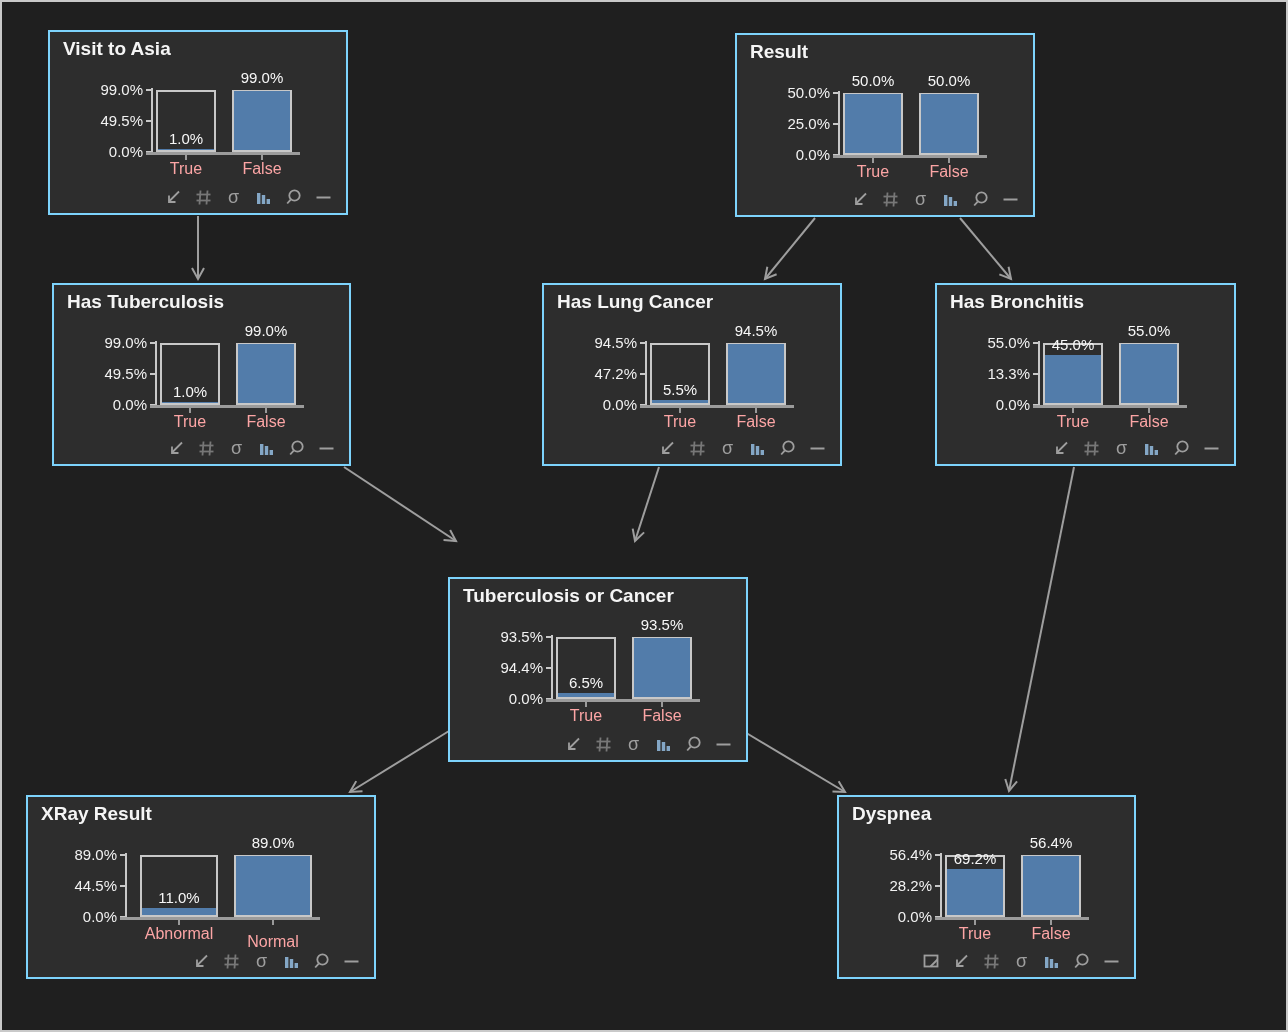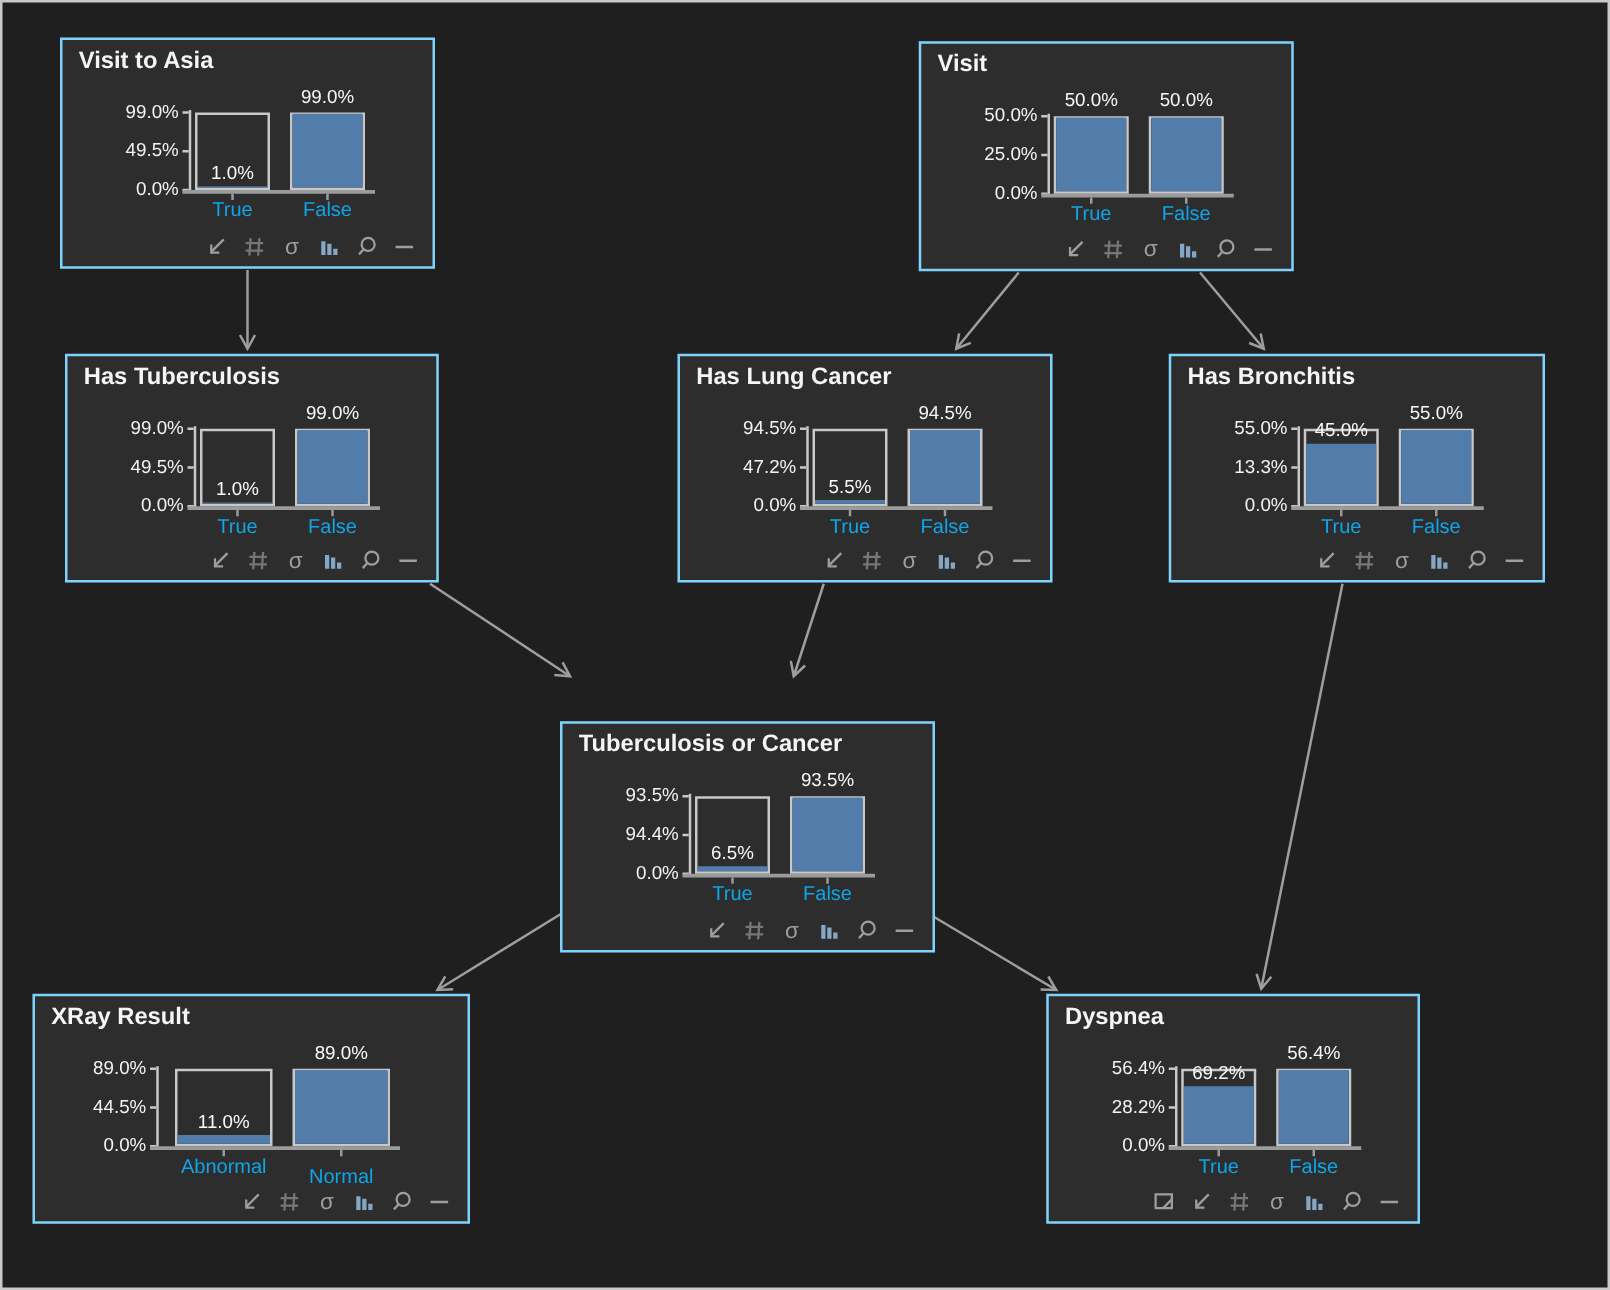--- a/index.html
+++ b/index.html
@@ -8,21 +8,21 @@
   #edges{position:absolute;left:0;top:0;z-index:1;}
   .node{position:absolute;background:#2d2d2d;border:2px solid #7dd3fc;box-sizing:border-box;z-index:2;}
   .node-title{position:absolute;left:13px;top:6px;font-size:19px;font-weight:700;color:#f5f5f5;white-space:nowrap;}
   .ytick{position:absolute;text-align:right;font-size:15px;color:#f2f2f2;height:18px;line-height:18px;}
   .axis-v,.axis-nub,.baseline,.xtick{position:absolute;background:#c8c8c8;}
   .baseline{background:#9b9b9b;}
   .xtick{background:#9a9a9a;}
   .bar-outline{position:absolute;border:2px solid #c8c8c8;box-sizing:border-box;}
   .bar-fill{position:absolute;left:0;right:0;bottom:0;background:#527caa;}
   .value-label{position:absolute;text-align:center;font-size:15px;color:#f7f7f7;height:17px;line-height:17px;white-space:nowrap;}
-  .xlabel{position:absolute;text-align:center;font-size:16px;color:#0ea5e9;white-space:nowrap;}
+  .xlabel{position:absolute;text-align:center;font-size:16px;color:#fca5a5;white-space:nowrap;}
   .toolbar{position:absolute;right:12px;bottom:5px;display:flex;align-items:center;gap:9px;}
   .tbicon{width:21px;height:21px;display:flex;align-items:center;justify-content:center;}
   .tbicon svg{display:block;}
   .sigma-glyph{font-size:18px;color:#9e9e9e;line-height:21px;}
 </style>
 </head>
 <body>
 
 <div id="frame">
   <svg id="edges" width="1288" height="1032">
@@ -96,21 +96,21 @@
           </svg>
         </div>
         <div class="tbicon">
           <svg width="21" height="21" viewBox="0 0 21 21" fill="none">
             <line x1="3.5" y1="10.5" x2="17.5" y2="10.5" stroke="#9e9e9e" stroke-width="2"></line>
           </svg>
         </div>
       </div>
     </div>
     <div class="node" style="left: 733px; top: 31px; width: 300px; height: 184px;">
-      <div class="node-title">Visit</div>
+      <div class="node-title">Result</div>
       <div class="ytick" style="left: 0px; width: 93px; top: 49px;">50.0%</div>
       <div class="axis-nub" style="left: 96px; top: 57px; width: 5px; height: 2px;"></div>
       <div class="ytick" style="left: 0px; width: 93px; top: 80px;">25.0%</div>
       <div class="axis-nub" style="left: 96px; top: 88px; width: 5px; height: 2px;"></div>
       <div class="ytick" style="left: 0px; width: 93px; top: 111px;">0.0%</div>
       <div class="axis-nub" style="left: 96px; top: 119px; width: 5px; height: 2px;"></div>
       <div class="axis-v" style="left: 101px; top: 56px; width: 2px; height: 66px;"></div>
       <div class="baseline" style="left: 96px; top: 120px; height: 3px; width: 154px;"></div>
       <div class="bar-outline" style="left: 106px; top: 58px; width: 60px; height: 62px;">
         <div class="bar-fill" style="height: 59px;"></div>

